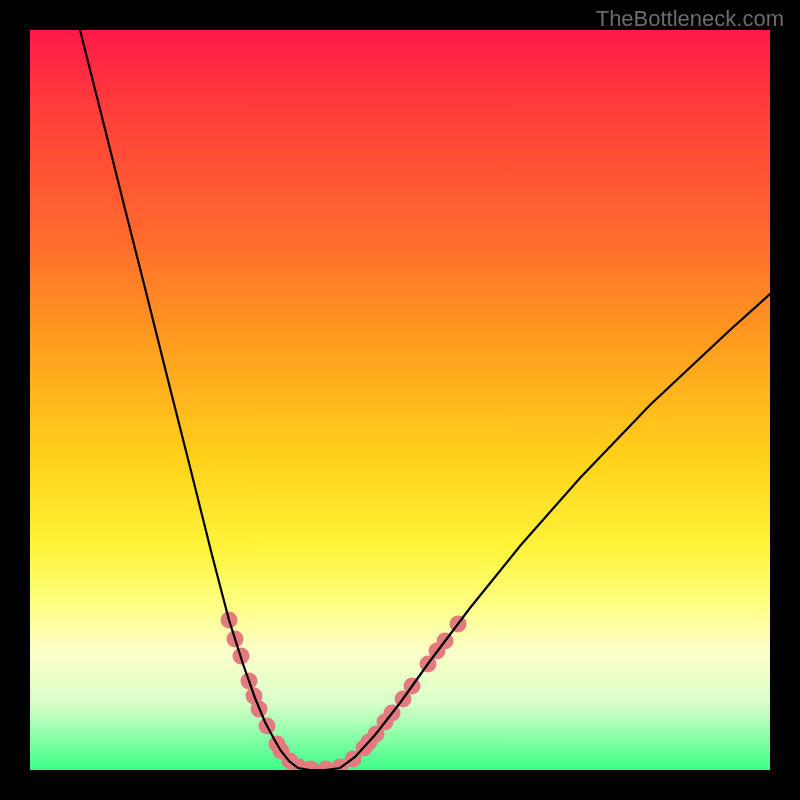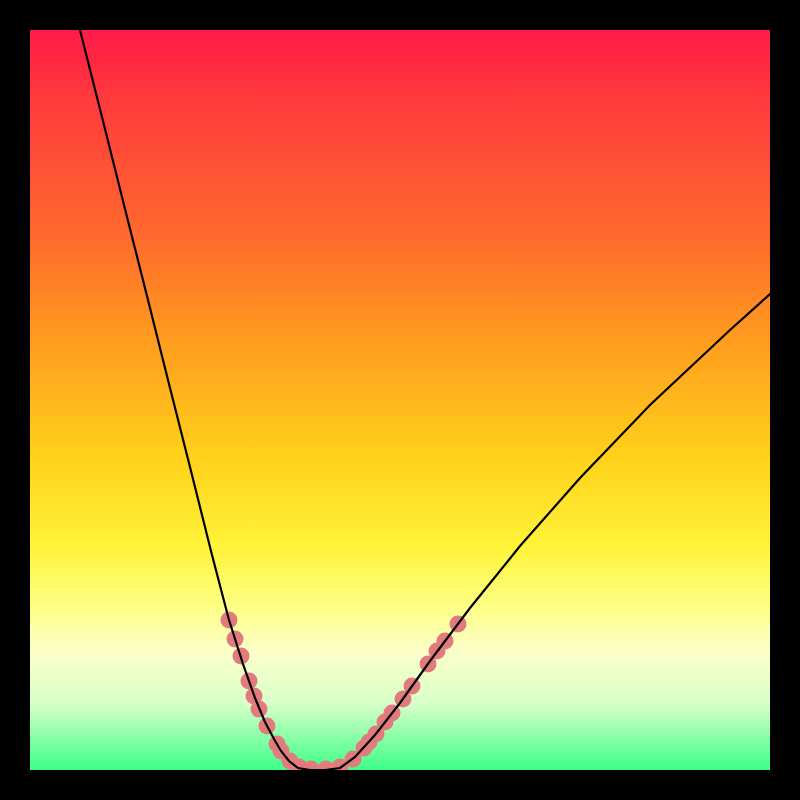--- a/index.html
+++ b/index.html
@@ -85,13 +85,14 @@
           <circle cx="373" cy="669" r="8.5" fill="#e27b7e"></circle>
           <circle cx="382" cy="656" r="8.5" fill="#e27b7e"></circle>
           <circle cx="398" cy="634" r="8.5" fill="#e27b7e"></circle>
           <circle cx="407" cy="621" r="8.5" fill="#e27b7e"></circle>
           <circle cx="415" cy="611" r="8.5" fill="#e27b7e"></circle>
           <circle cx="428" cy="594" r="8.5" fill="#e27b7e"></circle>
         </g>
       <path id="curve-path" fill="none" stroke="#000" stroke-width="2.2" stroke-linecap="round" d="M50 0 L72 87 L94 175 L116 262 L138 350 L160 437 L182 525 L199 590 L213 634 L225 668 L235 692 L244 709 L251 721 L259 731 L268 738 L268 738 L280 740 L295 740 L310 738 L310 738 L325 727 L345 705 L370 673 L400 631 L440 578 L490 516 L550 448 L620 375 L700 300 L740 264"></path>
     </svg>
   </div>
+  <div class="watermark">TheBottleneck.com</div>
 </div>
 
 </body></html>

